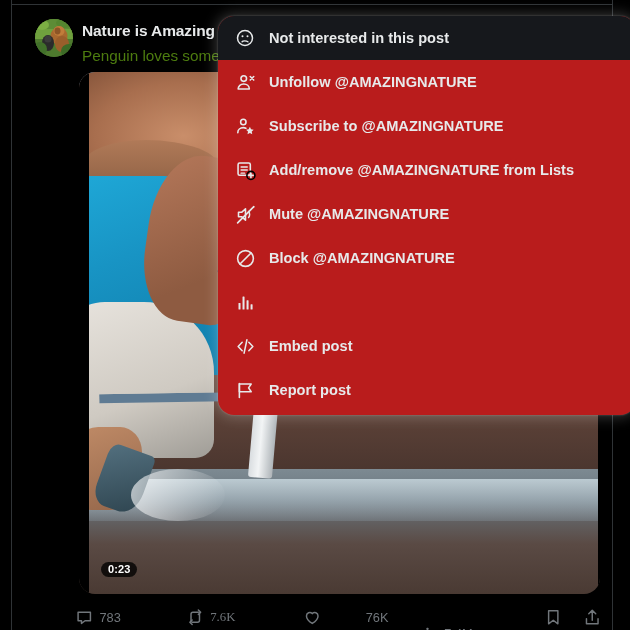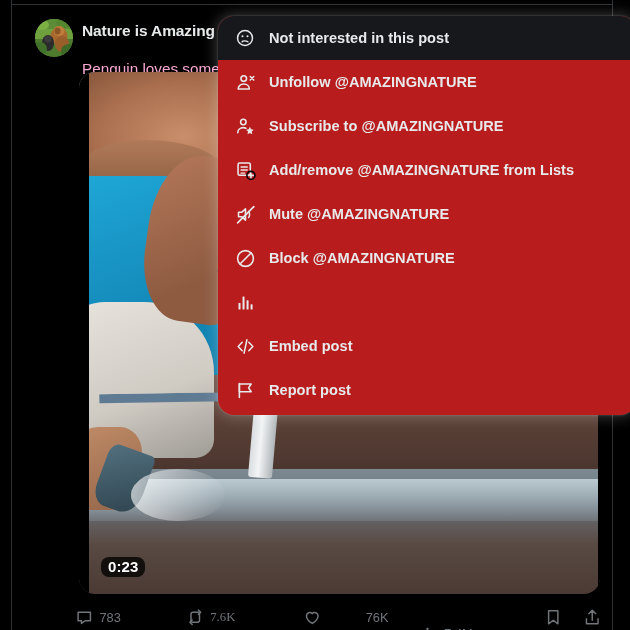--- a/index.html
+++ b/index.html
@@ -38,22 +38,22 @@
     display: flex; align-items: center; gap: 4px;
     white-space: nowrap;
   }
   .display-name {
     color: #e7e9ea; font-size: 15.5px; font-weight: bold;
     letter-spacing: -0.1px;
   }
   .verified { width: 17px; height: 17px; display: block; }
 
   .post-text {
-    position: absolute; left: 70px; top: 54px;
-    color: #f9a8d4; font-size: 15.3px; line-height: 20px;
+    position: absolute; left: 70px; top: 41px;
+    color: #4d7c0f; font-size: 15.3px; line-height: 20px;
     white-space: nowrap;
   }
 
   
   .media {
     position: absolute; left: 67px; top: 67px;
     width: 521px; height: 522px;
     border-radius: 16px; overflow: hidden;
     background: #000;
   }
@@ -149,21 +149,21 @@
   }
   .dark-bg-people {
     position:absolute; left:0; top:50%; width:40%; height:14%;
     background: linear-gradient(180deg,#3a3f4a,#23262c);
     border-radius: 30% 20% 0 0;
   }
 
   .duration {
     position: absolute; left: 22px; bottom: 17px;
     background: rgba(0,0,0,0.78); color: #fff;
-    font-size: 15px; font-weight: bold;
+    font-size: 11px; font-weight: bold;
     padding: 1px 7px 2px; border-radius: 8px;
     letter-spacing: 0.1px;
   }
 
   
   .actions {
     position: absolute; left: 63px; top: 597px;
     width: 537px; height: 30px;
     display: flex; align-items: center;
     color: #71767b;

